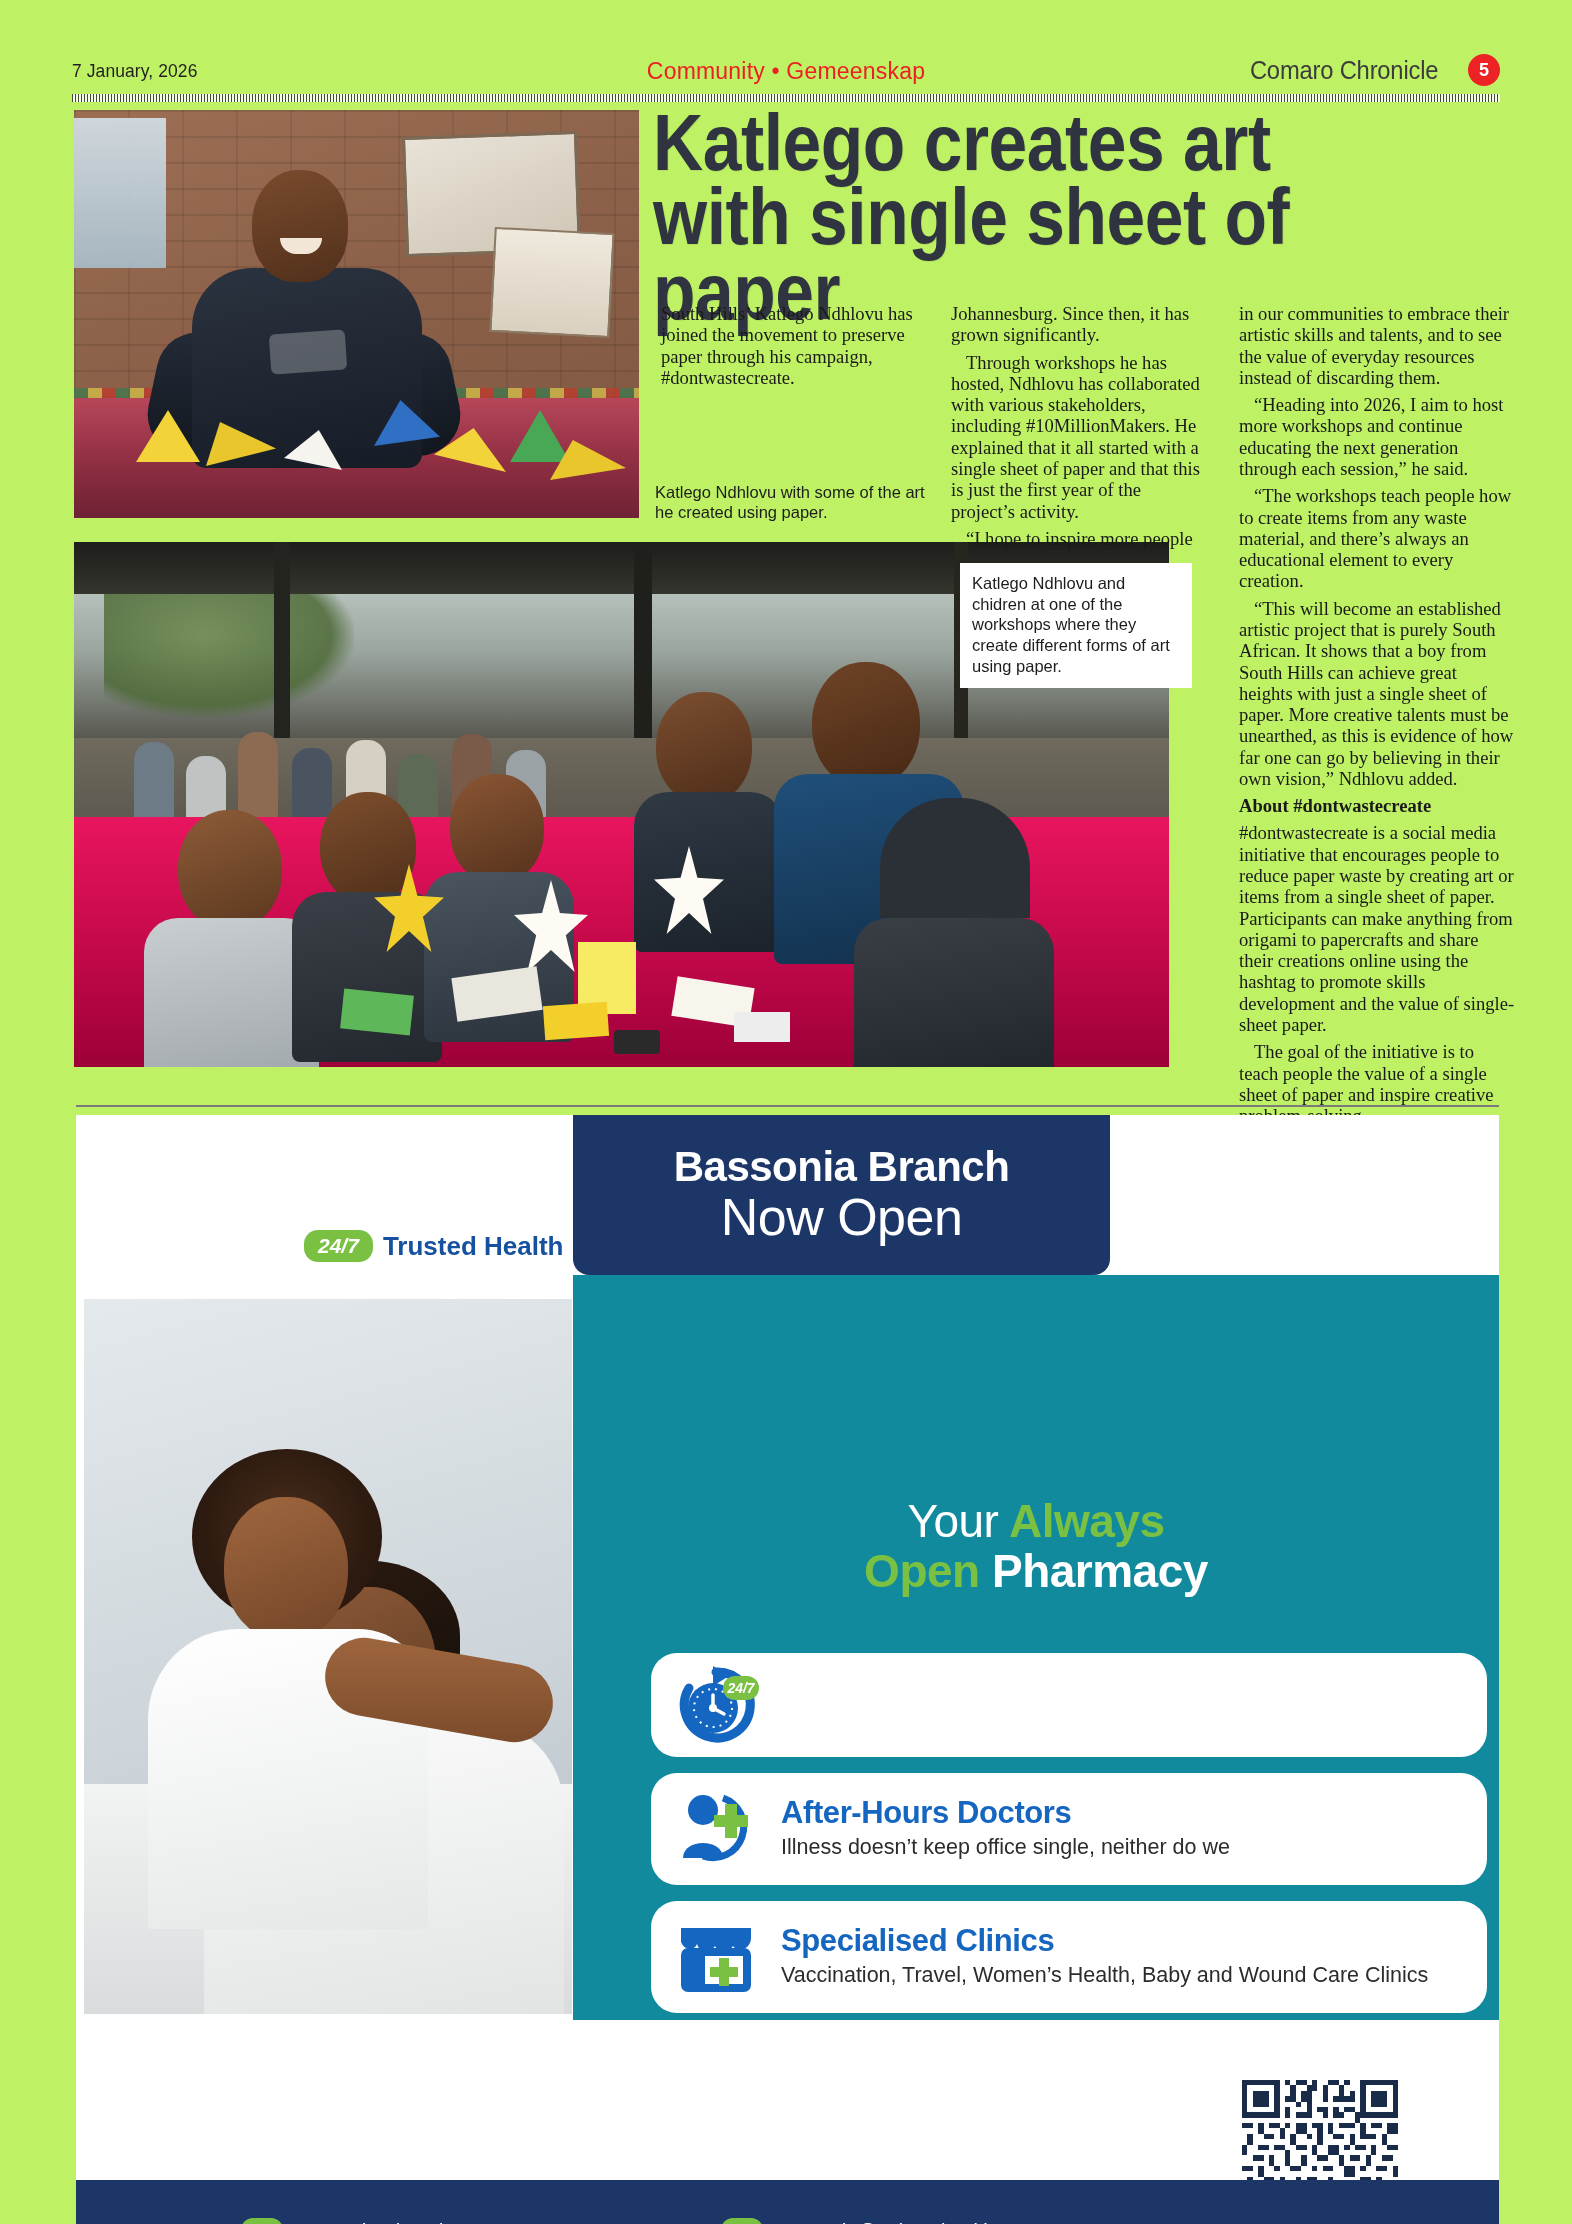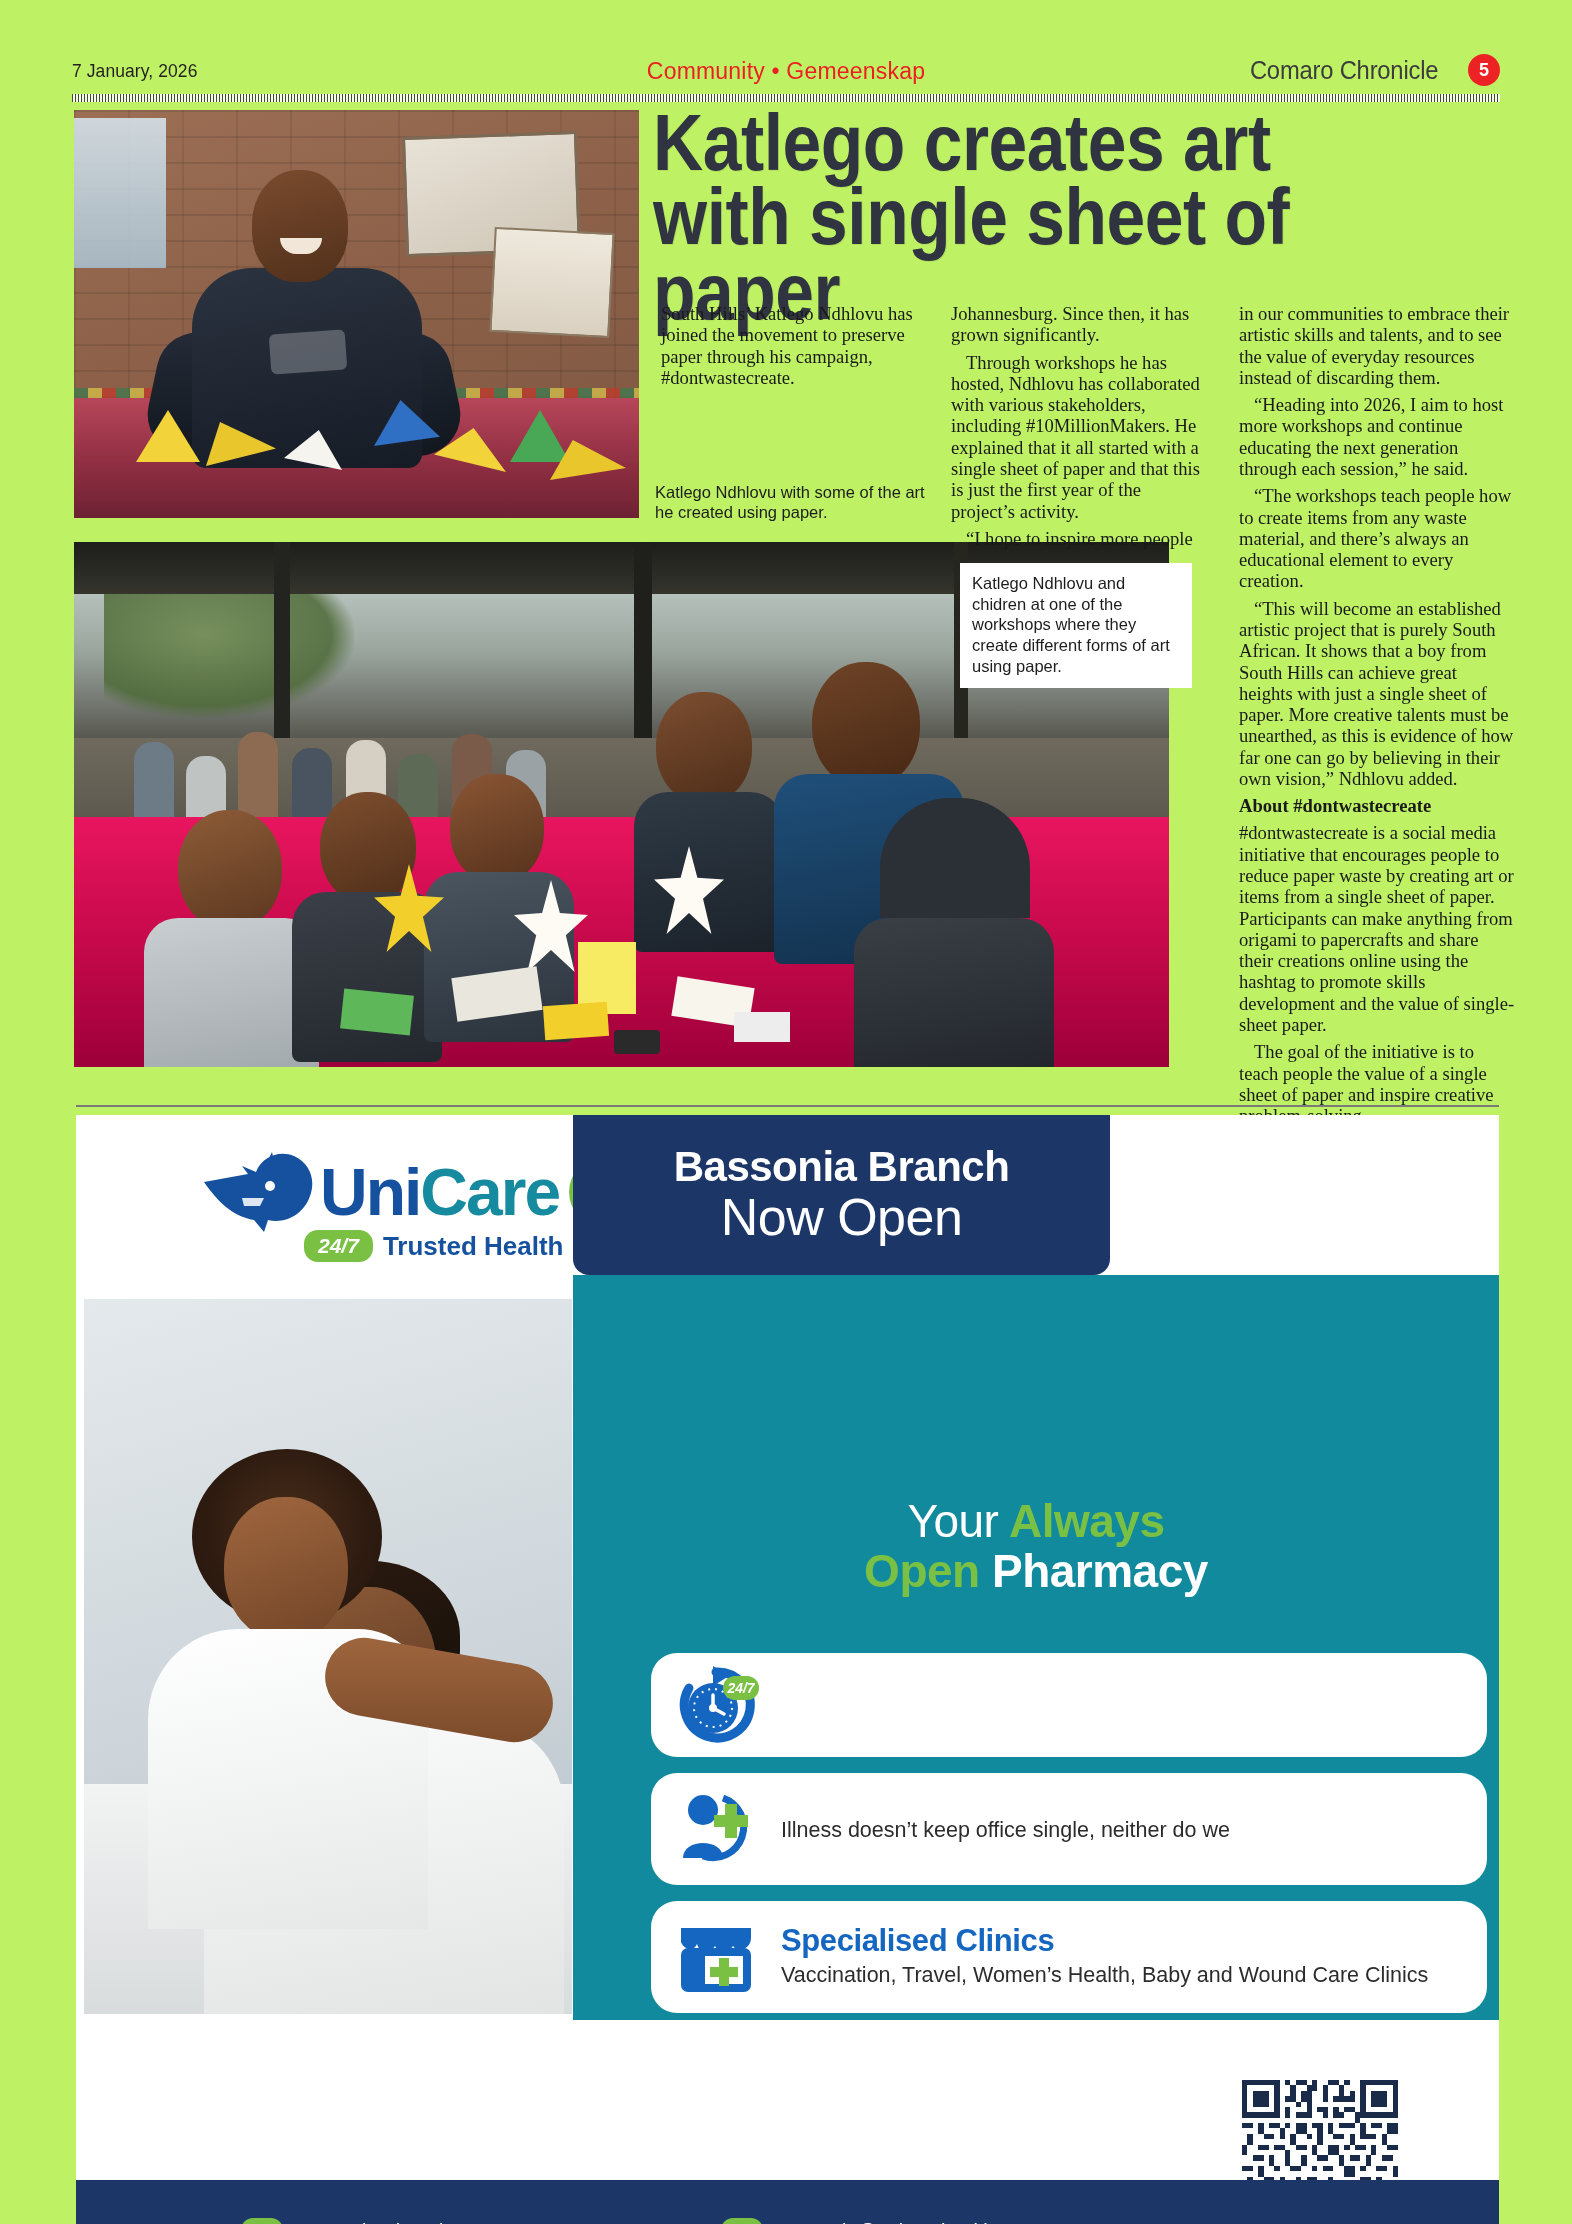--- a/index.html
+++ b/index.html
@@ -407,34 +407,20 @@
     <p class="subhead">About #dontwastecreate</p>
     <p>#dontwastecreate is a social media initiative that encourages people to reduce paper waste by creating art or items from a single sheet of paper. Participants can make anything from origami to papercrafts and share their creations online using the hashtag to promote skills development and the value of single-sheet paper.</p>
     <p class="ind">The goal of the initiative is to teach people the value of a single sheet of paper and inspire creative problem-solving.</p>
   </div>
 
   <div class="ad-rule"></div>
 
   <div class="ad">
 
     <div class="logo-wrap">
-      <div class="logo-row" style="left:16px; top:6px;">
-        <svg width="118" height="92" viewBox="0 0 118 92">
-          <path d="M2 36 L46 28 L40 20 L54 26 C60 10 78 4 92 10 C108 17 114 34 108 50 C102 68 84 78 66 74 L62 86 L52 74 C30 70 16 56 2 36 Z" fill="#15519e"></path>
-          <path d="M62 22 L70 6 L74 24 Z" fill="#15519e"></path>
-          <circle cx="68" cy="40" r="5" fill="#ffffff"></circle>
-          <path d="M40 52 L62 52 L58 60 L42 60 Z" fill="#ffffff" opacity=".85"></path>
-        </svg>
-        <span class="logo-uni">Uni</span>
-        <span class="logo-care">Care</span>
-        <svg width="74" height="74" viewBox="0 0 74 74" style="margin-left:8px;">
-          <circle cx="37" cy="37" r="35" fill="#7ac143"></circle>
-          <path d="M30 14 h14 v16 h16 v14 h-16 v16 h-14 v-16 h-16 v-14 h16 z" fill="#ffffff"></path>
-        </svg>
-      </div>
       <div class="logo-tag">
         <span class="badge247">24/7</span>
         <span class="tag-text">Trusted Health</span>
       </div>
     </div>
 
     <div class="branch-panel">
       <div class="branch-title">Bassonia Branch</div>
       <div class="branch-sub">Now Open</div>
     </div>
@@ -481,20 +467,21 @@
           <svg width="86" height="86" viewBox="0 0 86 86">
             <path d="M50 12 A30 30 0 1 1 30 70" fill="none" stroke="#1566c0" stroke-width="7"></path>
             <circle cx="30" cy="24" r="15" fill="#1566c0"></circle>
             <path d="M10 72 C10 52 50 52 50 72 Z" fill="#1566c0"></path>
             <path d="M22 40 C22 56 38 56 38 42" fill="none" stroke="#ffffff" stroke-width="3.5"></path>
             <circle cx="38" cy="44" r="4" fill="#ffffff"></circle>
             <path d="M52 18 h12 v11 h11 v12 h-11 v11 h-12 v-11 h-11 v-12 h11 z" fill="#7ac143"></path>
           </svg>
         </div>
         <div>
+          <div class="feat-title">After-Hours Doctors</div>
           <div class="feat-desc">Illness doesn’t keep office single, neither do we</div>
         </div>
       </div>
 
       <div class="feature f3">
         <div class="feat-icon">
           <svg width="86" height="86" viewBox="0 0 86 86">
             <path d="M8 14 h70 v10 c0 10 -12 16 -18 8 c-5 8 -14 8 -18 0 c-5 8 -15 8 -18 -2 c-3 8 -13 6 -16 -2 z" fill="#1566c0"></path>
             <rect x="12" y="38" width="62" height="36" rx="3" fill="none" stroke="#1566c0" stroke-width="8"></rect>
             <rect x="16" y="42" width="16" height="32" fill="#1566c0"></rect>

